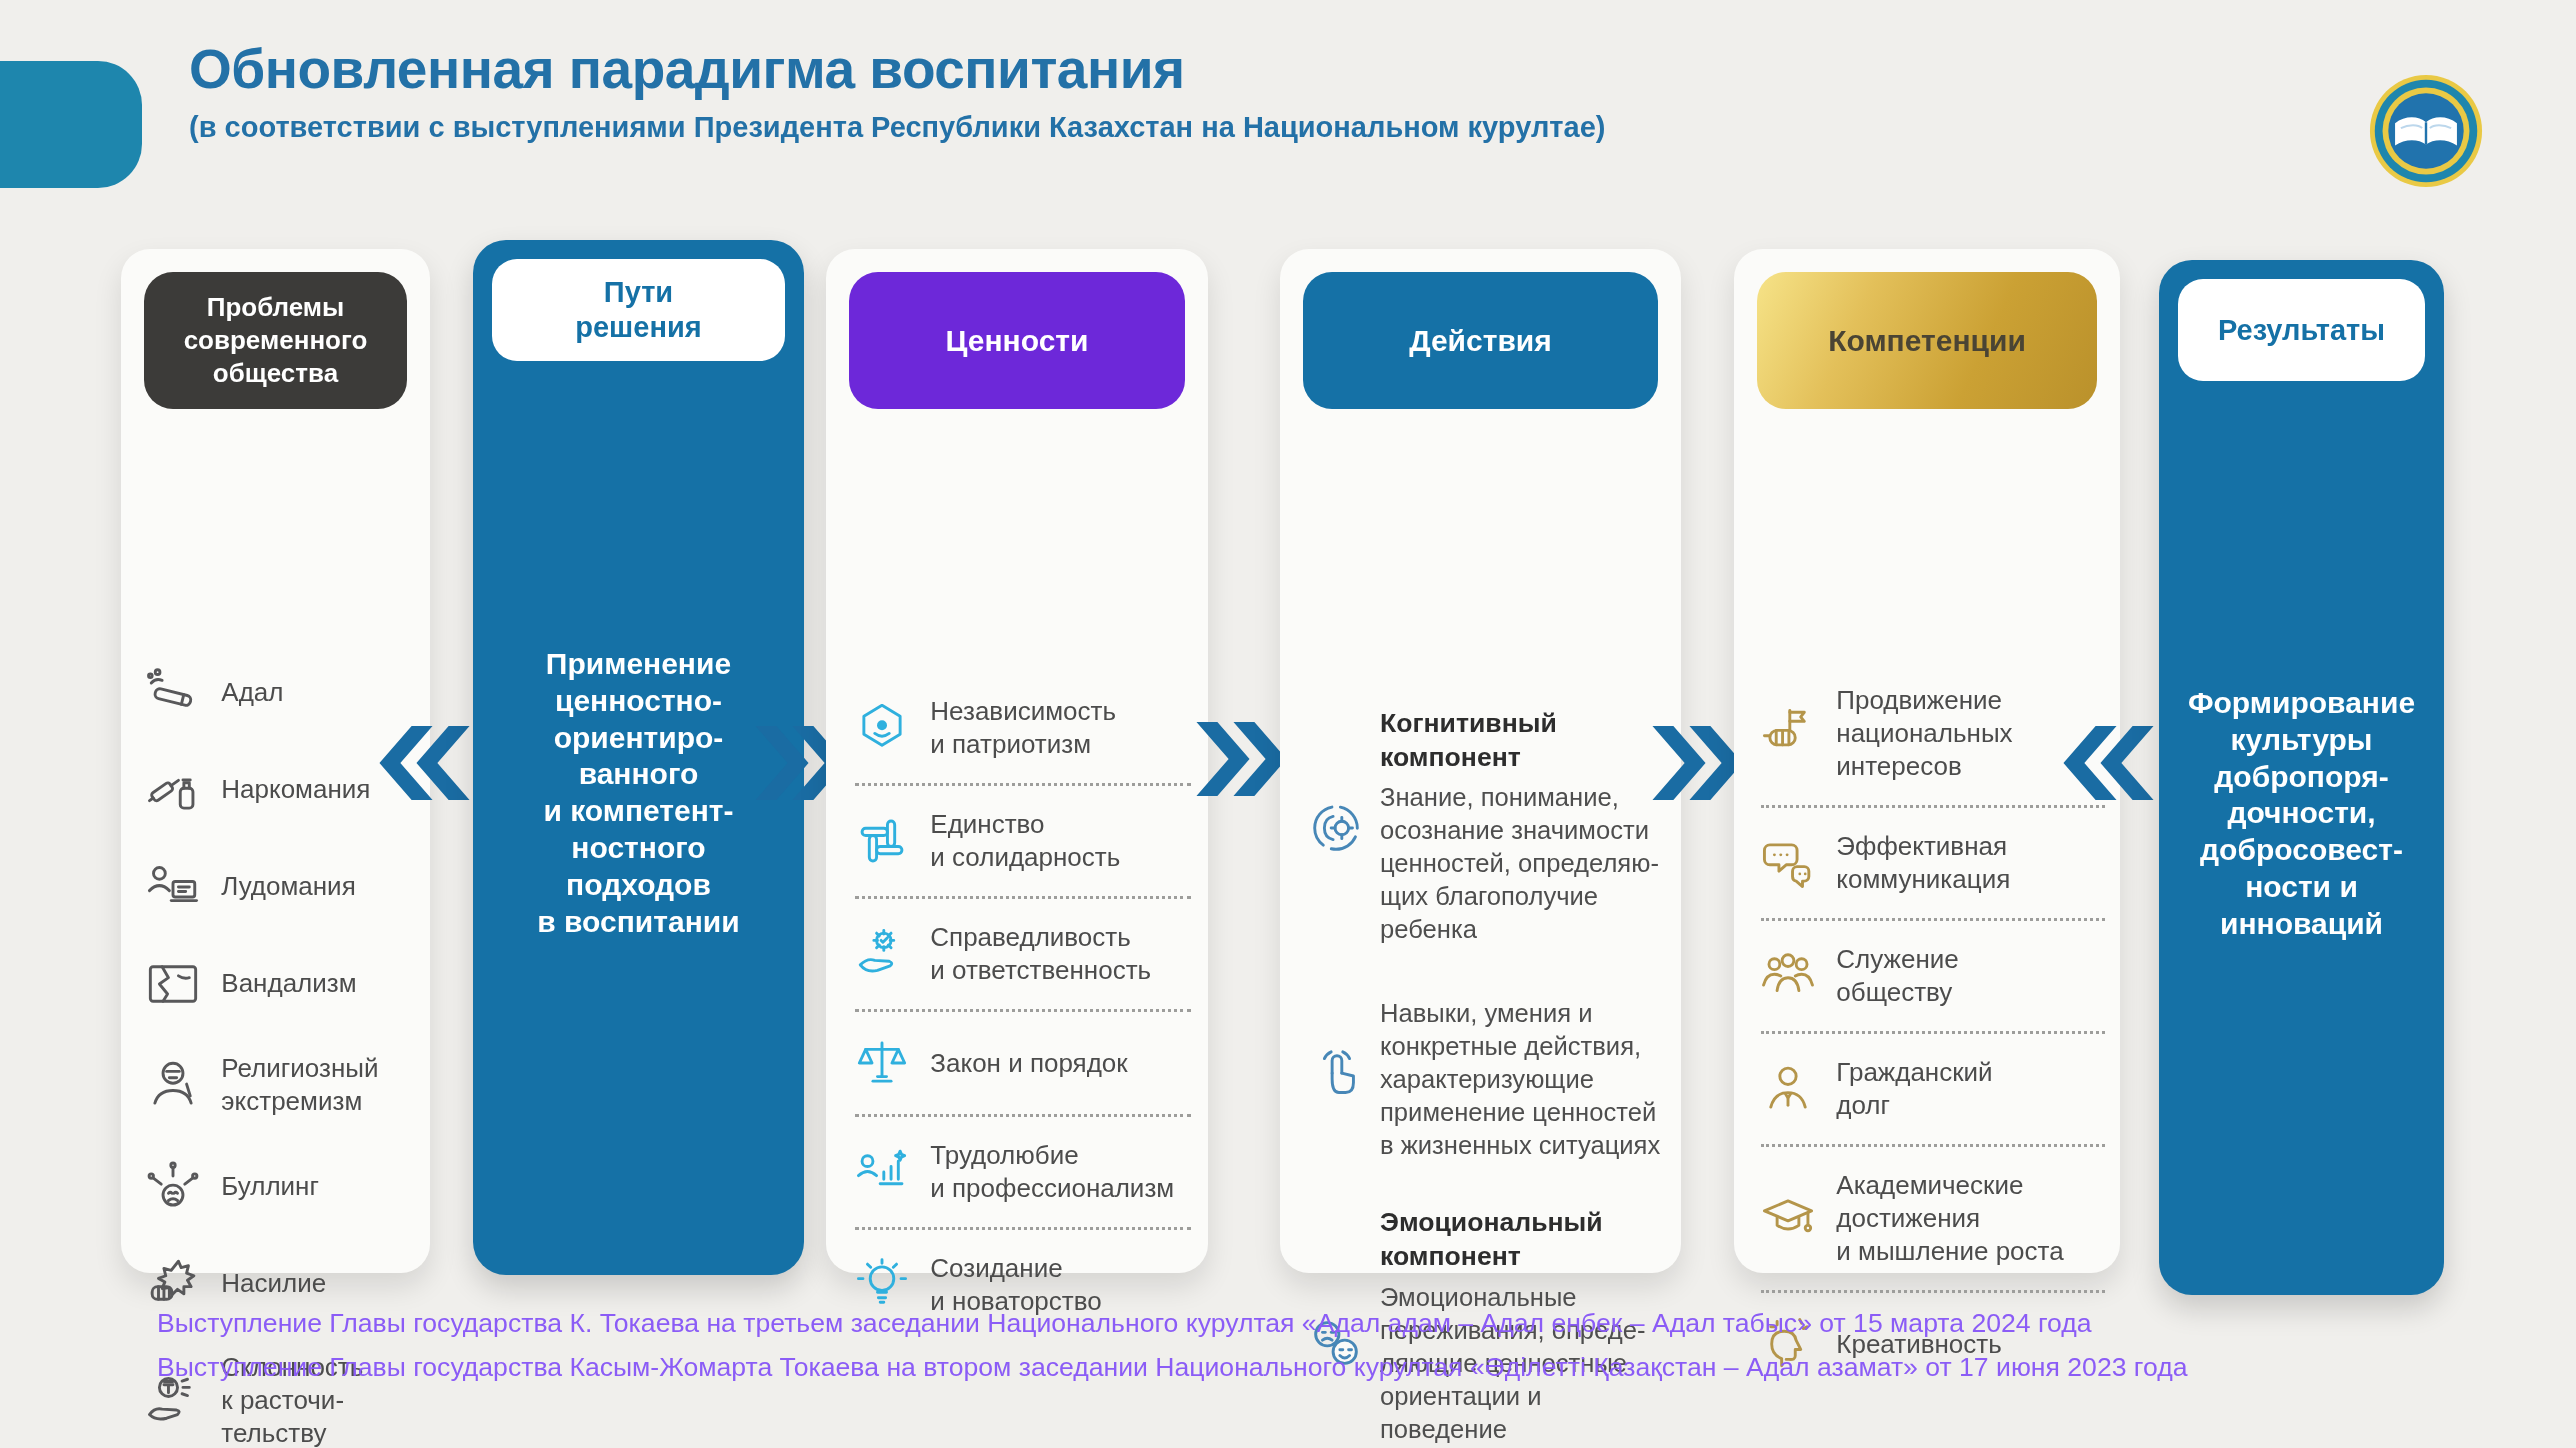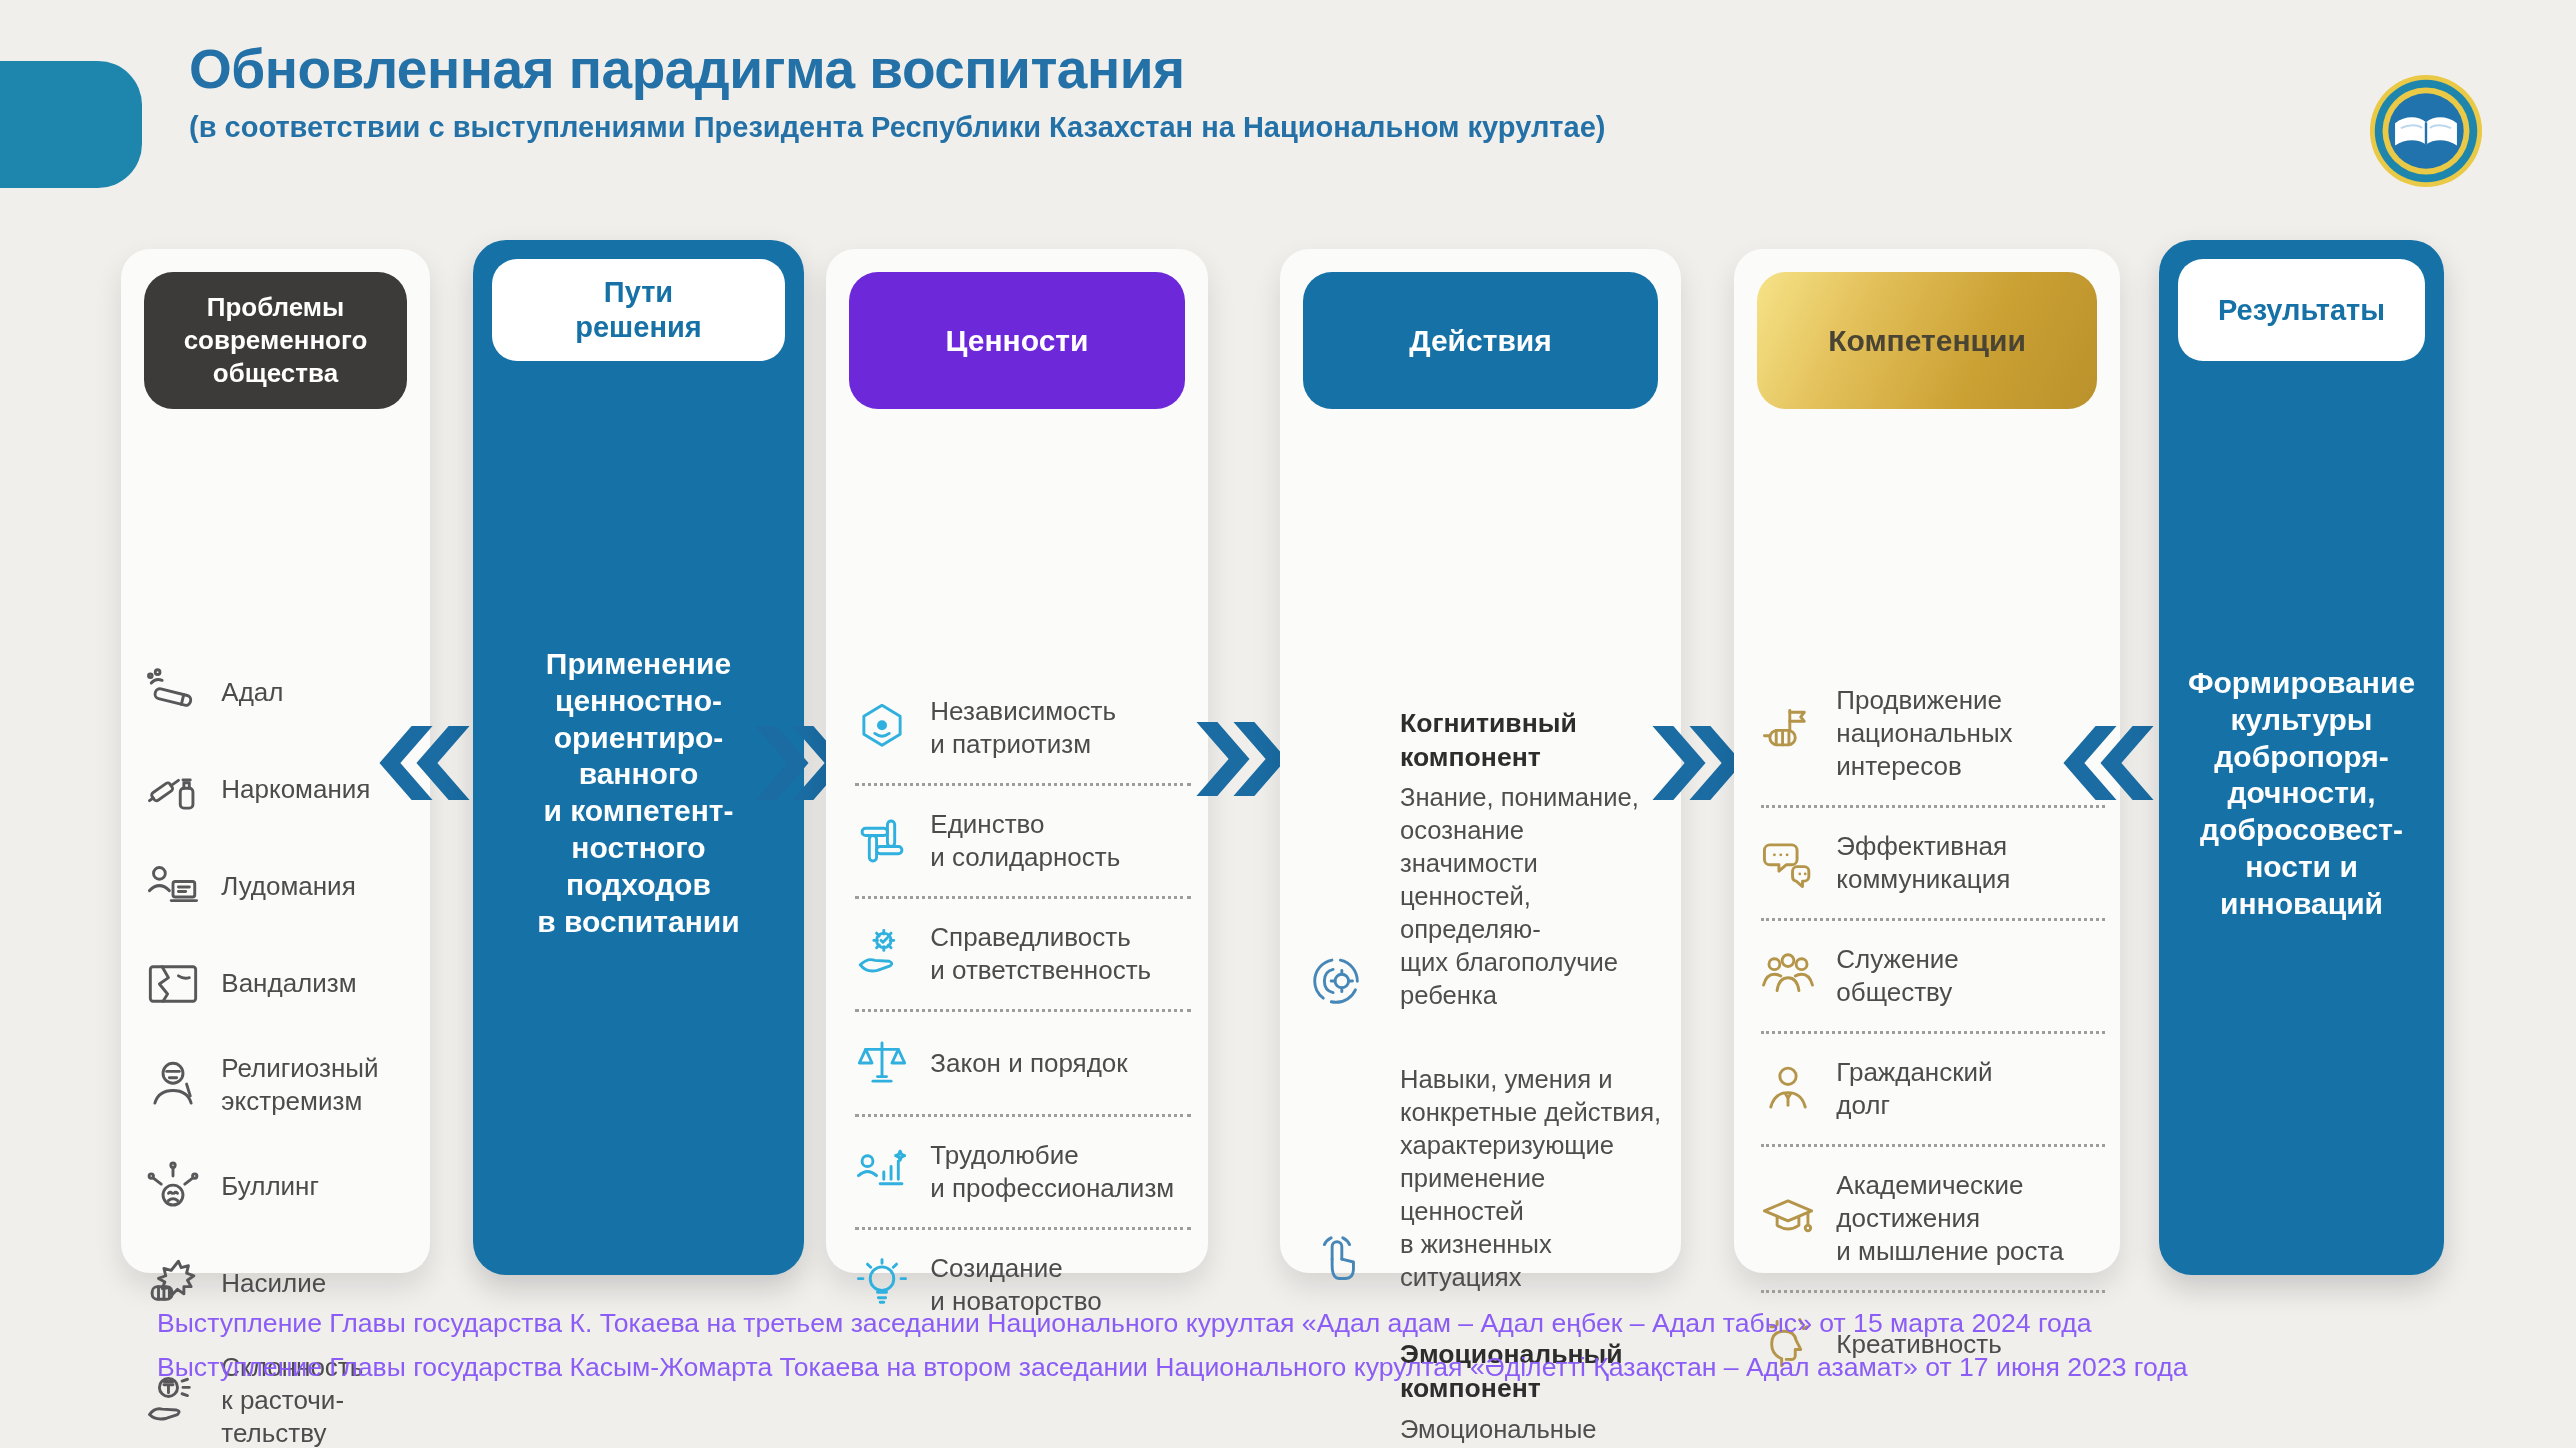--- a/index.html
+++ b/index.html
@@ -17,21 +17,21 @@
         box-shadow:0 13.5px 29px rgba(0,0,0,.11);}
   .card::before{content:"";position:absolute;top:19.3px;bottom:19.3px;right:-13.5px;width:27px;
         background:#ececea;border-radius:15.5px;z-index:-1;box-shadow:0 9.7px 17.4px rgba(0,0,0,.07);}
   .col1{left:121px;width:309px;}
   .col3{left:826px;width:382px;}
   .col4{left:1280px;width:401px;}
   .col5{left:1734px;width:386px;}
   .bluecol{position:absolute;top:240px;height:1035px;background:#1571a6;border-radius:33px;
         box-shadow:0 13.5px 29px rgba(0,0,0,.16);}
   .col2{left:473px;width:331px;}
-  .col6{left:2159px;width:285px;}
+  .col6{left:2159px;width:285px;margin-top:20px;}
   
   .pill{position:absolute;left:23px;right:23px;top:23px;height:137px;border-radius:29px;
         display:flex;align-items:center;justify-content:center;text-align:center;font-weight:bold;}
   .pill span{white-space:pre-line;}
   .pill-dark{background:#3c3b39;color:#ffffff;font-size:26px;line-height:1.28;align-items:center;}
   .pill-cyan{background:#6d28d9;color:#ffffff;font-size:30px;}
   .pill-blue{background:#1571a6;color:#ffffff;font-size:30px;}
   .pill-gold{background:linear-gradient(115deg,#f6e388 0%,#e3c05a 30%,#cba134 65%,#ba912b 100%);
         color:#4a4434;font-size:30px;}
   .pill-white{position:absolute;left:19.3px;right:19.3px;top:19.3px;height:102px;background:#ffffff;
@@ -49,21 +49,21 @@
   .ic{flex:0 0 58px;height:58px;}
   .ic svg{width:58px;height:58px;display:block;fill:none;stroke:currentColor;stroke-width:3.2;
         stroke-linecap:round;stroke-linejoin:round;}
   .ic1{color:#58585a;}
   .ic3{color:#2fb0de;}
   .ic5{color:#b4954a;}
   .lbl{font-size:26px;color:#4c4c4c;line-height:1.27;white-space:pre-line;}
   .sep{height:0;border:none;border-top:3.9px dotted #9d9d9b;margin:22px 1.9px;}
   
   .blocks{position:absolute;left:25px;right:13.5px;top:458px;display:flex;flex-direction:column;gap:44px;}
-  .ablock{display:flex;align-items:flex-end;gap:33px;}
+  .ablock{display:flex;align-items:center;gap:13px;}
   .ic4{flex:0 0 62px;height:62px;color:#4787b7;margin-top:1.9px;}
   .ic4 svg{width:62px;height:62px;display:block;fill:none;stroke:currentColor;stroke-width:3;
         stroke-linecap:round;stroke-linejoin:round;}
   .ablock h3{margin:0;font-size:26.6px;font-weight:bold;color:#2d2d2d;line-height:1.27;white-space:pre-line;}
   .ablock p{margin:6.8px 0 0 0;font-size:25.6px;color:#4e4e4e;line-height:1.29;white-space:pre-line;}
   
   .chev{position:absolute;width:91px;height:74px;color:#1a6ca3;}
   .chev svg{width:100%;height:100%;display:block;fill:currentColor;}
   .chev.flip svg{transform:scaleX(-1);}
   

